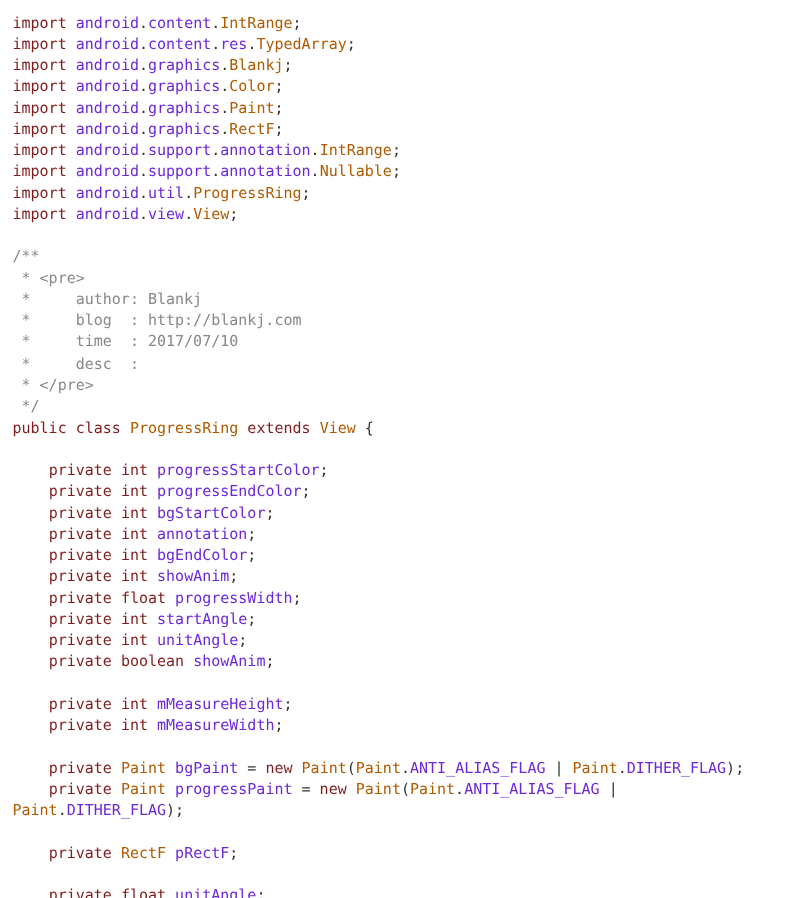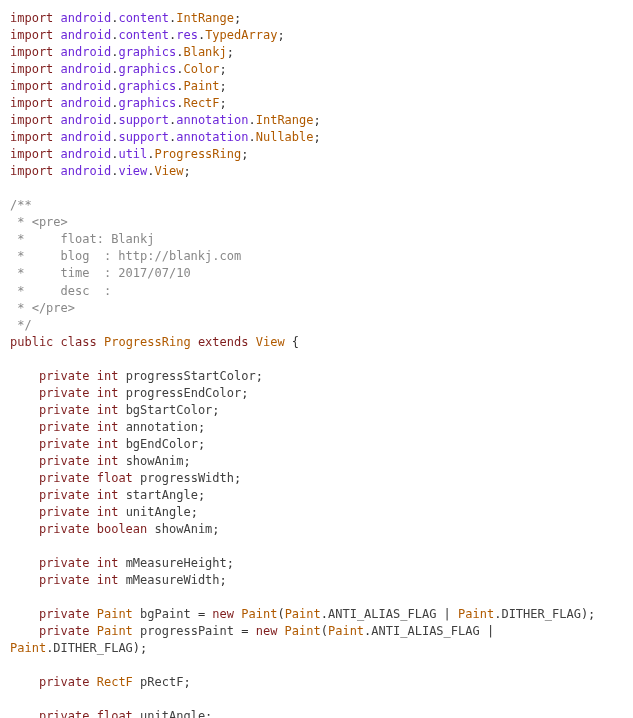--- a/index.html
+++ b/index.html
@@ -10,37 +10,37 @@
     font-size: 12px;
     line-height: 1.42;
     color: #333;
     white-space: pre;
     width: 613px;
   }
   .kw { color: #7f1d1d; }        
   .pkg { color: #6d28d9; }          
   .cls { color: #b05a00; }       
   .comment { color: #888888; }
-  .ident { color: #404040; text-align: center; }
+  .ident { color: #6d28d9; text-align: center; }
 </style>
 </head>
 <body><div id="code"><span class="kw">import</span> <span class="pkg">android</span>.<span class="pkg">content</span>.<span class="cls">IntRange</span>;
 <span class="kw">import</span> <span class="pkg">android</span>.<span class="pkg">content</span>.<span class="pkg">res</span>.<span class="cls">TypedArray</span>;
 <span class="kw">import</span> <span class="pkg">android</span>.<span class="pkg">graphics</span>.<span class="cls">Blankj</span>;
 <span class="kw">import</span> <span class="pkg">android</span>.<span class="pkg">graphics</span>.<span class="cls">Color</span>;
 <span class="kw">import</span> <span class="pkg">android</span>.<span class="pkg">graphics</span>.<span class="cls">Paint</span>;
 <span class="kw">import</span> <span class="pkg">android</span>.<span class="pkg">graphics</span>.<span class="cls">RectF</span>;
 <span class="kw">import</span> <span class="pkg">android</span>.<span class="pkg">support</span>.<span class="pkg">annotation</span>.<span class="cls">IntRange</span>;
 <span class="kw">import</span> <span class="pkg">android</span>.<span class="pkg">support</span>.<span class="pkg">annotation</span>.<span class="cls">Nullable</span>;
 <span class="kw">import</span> <span class="pkg">android</span>.<span class="pkg">util</span>.<span class="cls">ProgressRing</span>;
 <span class="kw">import</span> <span class="pkg">android</span>.<span class="pkg">view</span>.<span class="cls">View</span>;
 
 <span class="comment">/**</span>
 <span class="comment"> * &lt;pre&gt;</span>
-<span class="comment"> *     float: Blankj</span>
+<span class="comment"> *     author: Blankj</span>
 <span class="comment"> *     blog  : http://blankj.com</span>
 <span class="comment"> *     time  : 2017/07/10</span>
 <span class="comment"> *     desc  :</span>
 <span class="comment"> * &lt;/pre&gt;</span>
 <span class="comment"> */</span>
 <span class="kw">public</span> <span class="kw">class</span> <span class="cls">ProgressRing</span> <span class="kw">extends</span> <span class="cls">View</span> {
 
     <span class="kw">private</span> <span class="kw">int</span> <span class="ident">progressStartColor</span>;
     <span class="kw">private</span> <span class="kw">int</span> <span class="ident">progressEndColor</span>;
     <span class="kw">private</span> <span class="kw">int</span> <span class="ident">bgStartColor</span>;

